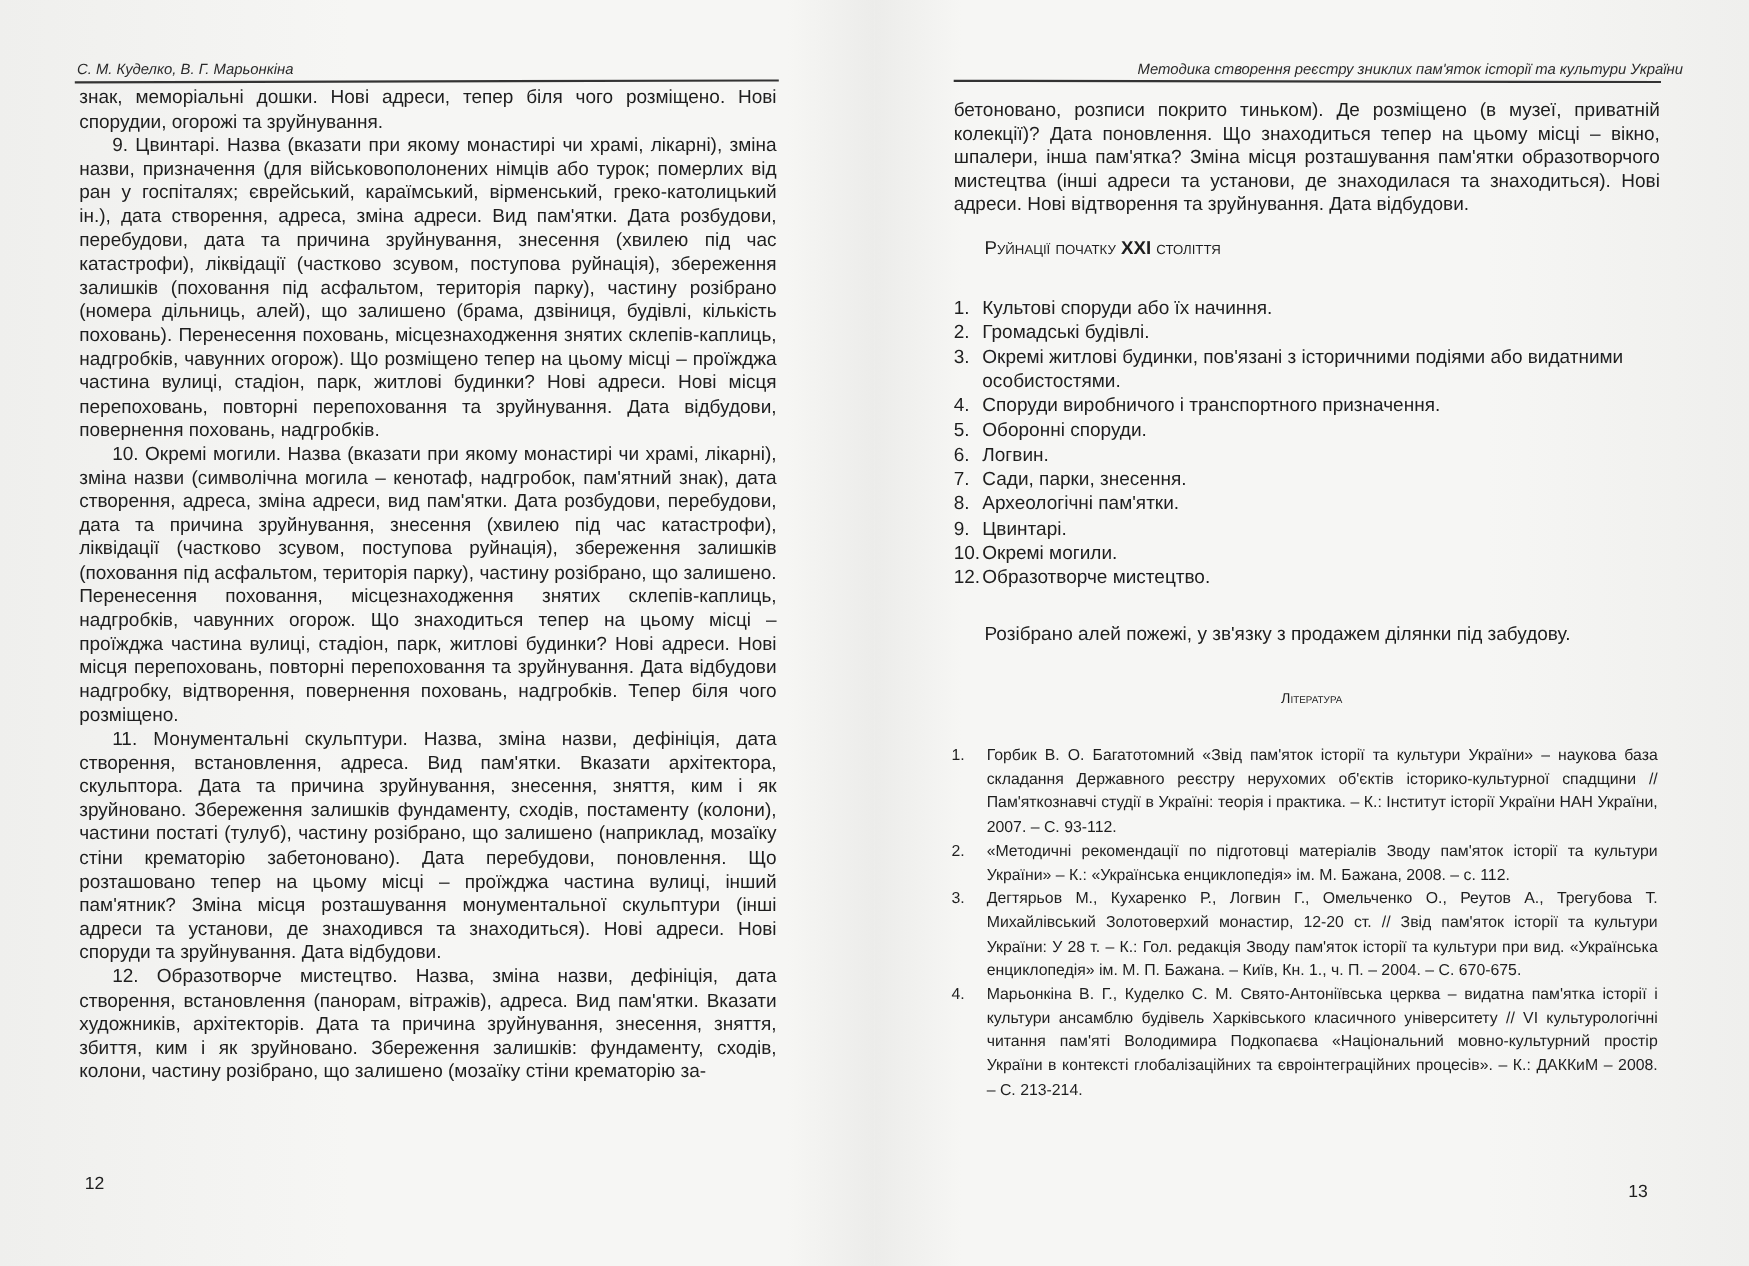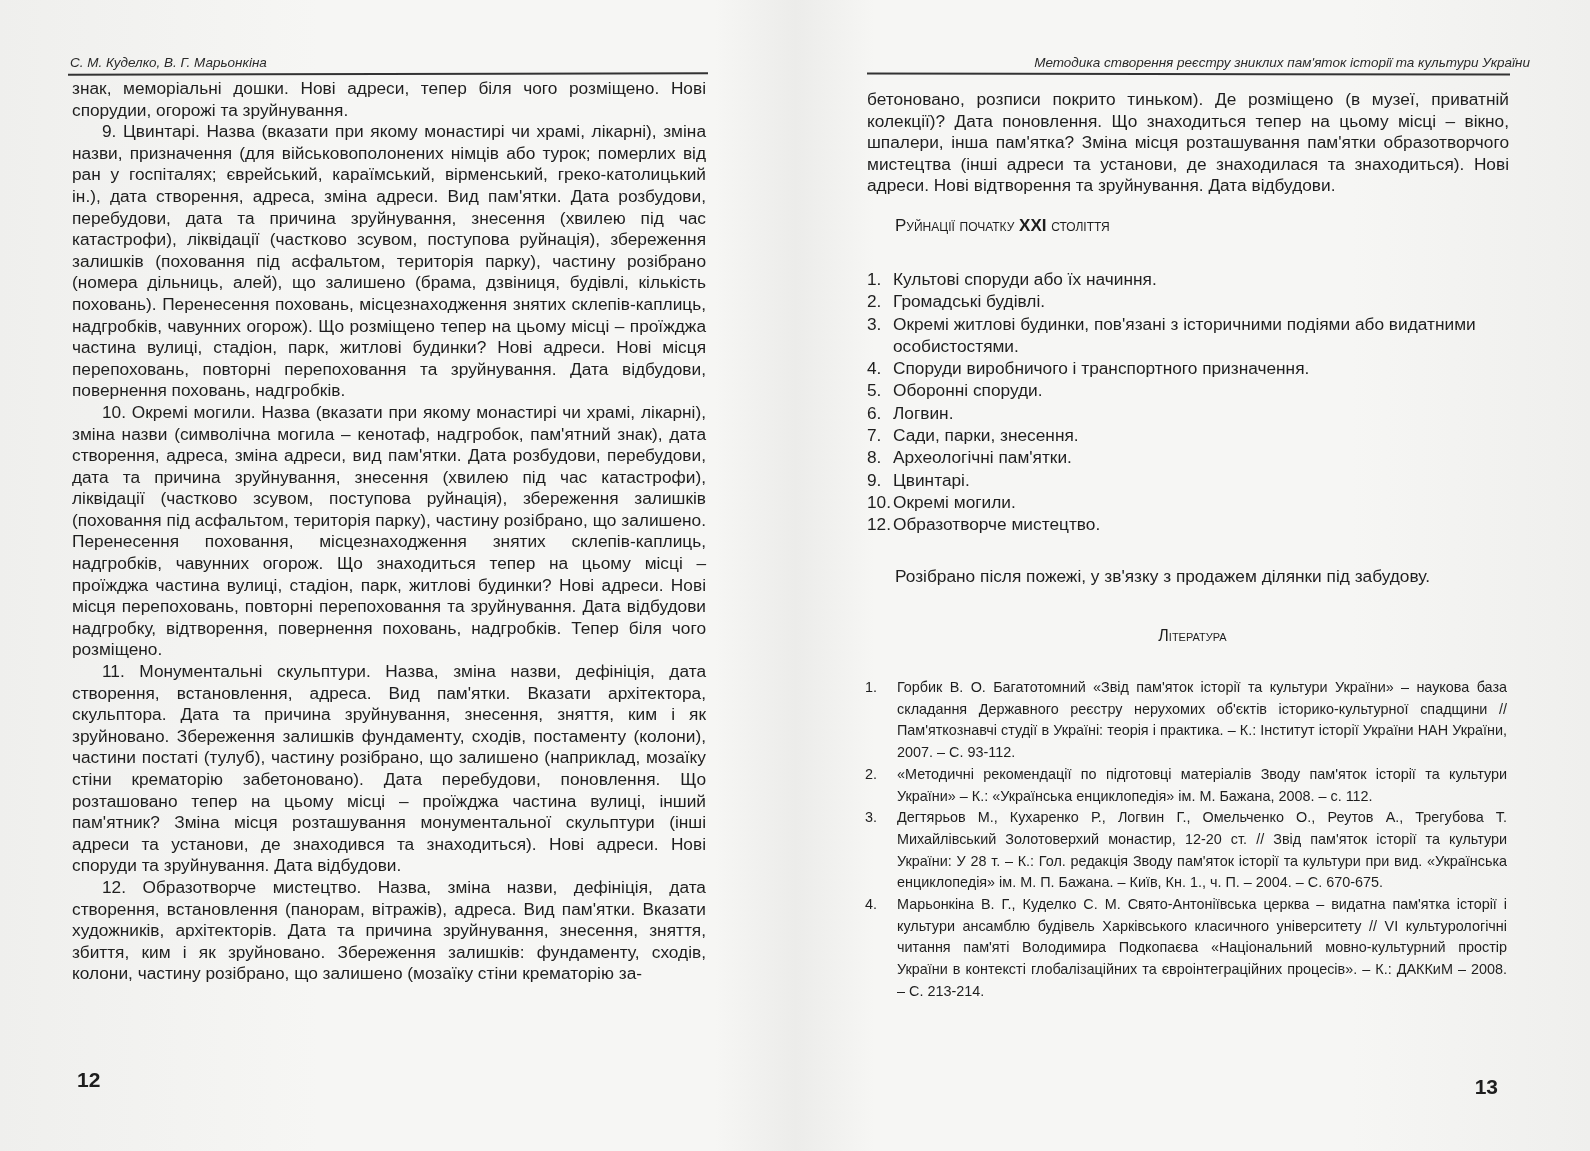--- a/index.html
+++ b/index.html
@@ -43,32 +43,32 @@
     margin: 0; padding: 0; list-style: none;
     font-size: 17.3px; line-height: 22.3px;
   }
   .numbered-list li { display: flex; }
   .numbered-list .num { width: 26px; flex: none; }
   .numbered-list .txt { flex: 1; }
   .closing { position: absolute; left: 100px; top: 566px; font-size: 17.3px; line-height: 21.6px; margin: 0; }
 
   .lit-title {
     position: absolute; left: 0; width: 795px; top: 627px; text-align: center;
-    font-size: 16px; font-variant: small-caps; margin: 0; font-weight: normal;
+    font-size: 13px; font-variant: small-caps; margin: 0; font-weight: normal;
   }
   .lit-list {
     position: absolute; left: 70px; top: 677px; width: 642px;
     margin: 0; padding: 0; list-style: none;
     font-size: 14.4px; line-height: 21.7px;
   }
   .lit-list li { display: flex; text-align: justify; }
   .lit-list .num { width: 32px; flex: none; }
   .lit-list .txt { flex: 1; }
 
-  .page-number { position: absolute; font-size: 21px; top: 1068px; font-weight: bold; }
+  .page-number { position: absolute; font-size: 16px; top: 1068px; }
   .page-left .page-number { left: 77px; }
   .page-right .page-number { right: 92px; top: 1075px; }
 </style>
 </head>
 <body>
 
 <div class="page page-left">
   <div class="running-head">С. М. Куделко, В. Г. Марьонкіна</div>
   <div class="rule"></div>
   <div class="body-text">
@@ -129,21 +129,21 @@
       </li>
     <li>
         <span class="num">10.</span>
         <span class="txt">Окремі могили.</span>
       </li>
     <li>
         <span class="num">12.</span>
         <span class="txt">Образотворче мистецтво.</span>
       </li>
   </ol>
-  <p class="closing">Розібрано після пожежі, у зв'язку з продажем ділянки під забудову.</p>
+  <p class="closing">Розібрано алей пожежі, у зв'язку з продажем ділянки під забудову.</p>
 
   <h3 class="lit-title">Література</h3>
   <ol class="lit-list">
     <li>
         <span class="num">1.</span>
         <span class="txt">Горбик В. О. Багатотомний «Звід пам'яток історії та культури України» – наукова база складання Державного реєстру нерухомих об'єктів історико-культурної спадщини // Пам'яткознавчі студії в Україні: теорія і практика. – К.: Інститут історії України НАН України, 2007. – С. 93-112.</span>
       </li>
     <li>
         <span class="num">2.</span>
         <span class="txt">«Методичні рекомендації по підготовці матеріалів Зводу пам'яток історії та культури України» – К.: «Українська енциклопедія» ім. М. Бажана, 2008. – с. 112.</span>

